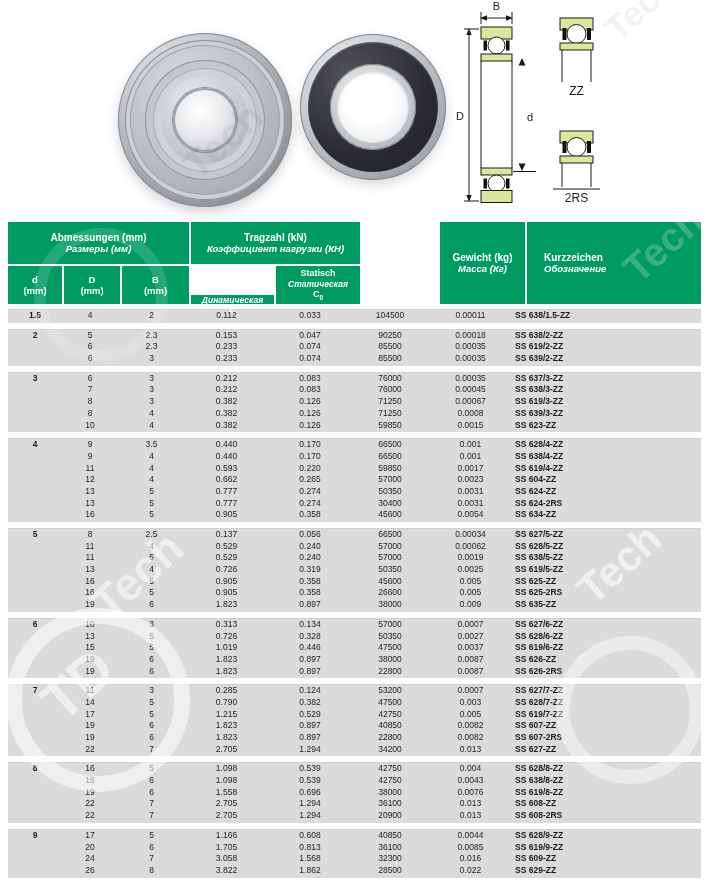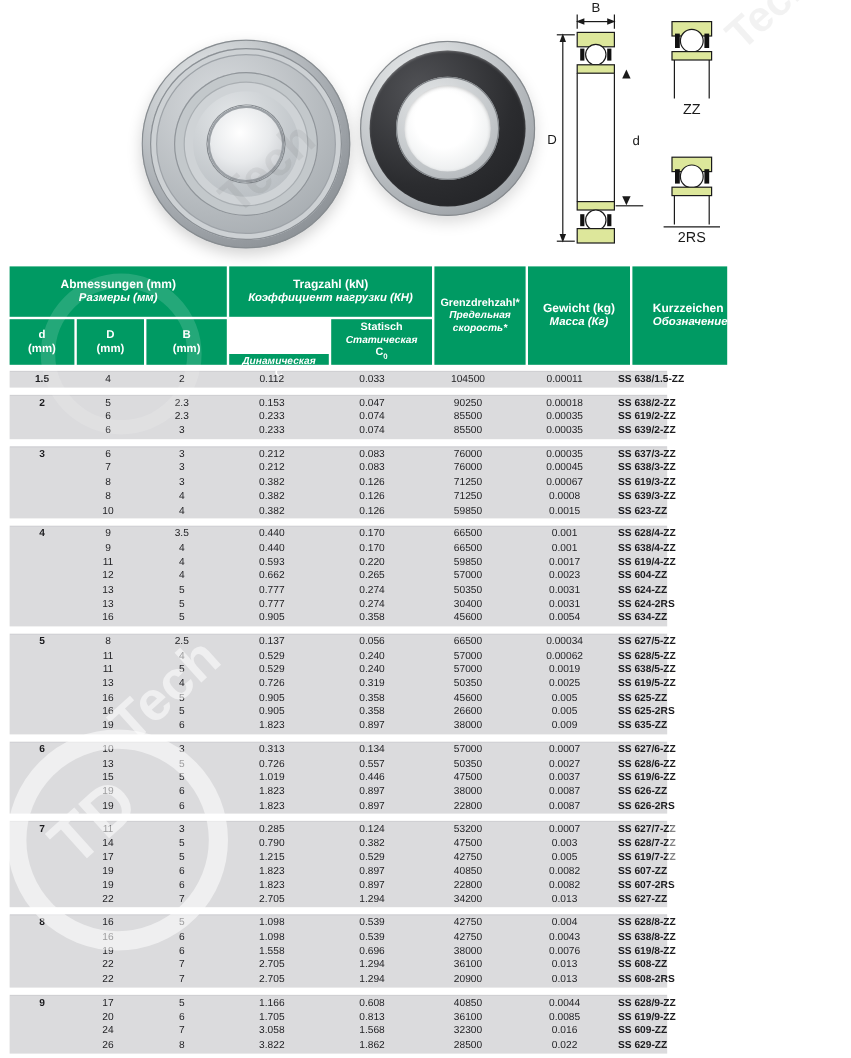--- a/index.html
+++ b/index.html
@@ -30,21 +30,21 @@
   .br .inr{position:absolute;inset:30px;border-radius:50%;
       background:radial-gradient(circle at 38% 30%,#e8eaeb,#c2c6c9 60%,#a9adb1);
       box-shadow:inset 0 0 0 1px #7e8286;}
   .br .hole{position:absolute;inset:37px;border-radius:50%;
       background:radial-gradient(circle at 45% 40%,#ffffff 40%,#eceeef 75%,#d5d8da);
       box-shadow:inset 0 1px 3px rgba(0,0,0,.2);}
   .drawing{position:absolute;left:450px;top:0;}
   .drawing text{font-family:"Liberation Sans",sans-serif;fill:#1a1a1a;}
 
   
-  .tbl{position:relative;margin:0 8px;width:548px;}
+  .tbl{position:relative;margin:0 8px;width:693px;}
   .thead{display:grid;grid-template-columns:54px 56px 67px 83px 84px 76px 85px 1fr;
          grid-template-rows:42px 38px;gap:2px;background:#fff;}
   .hc{background:#009a63;color:#fff;display:flex;flex-direction:column;align-items:center;justify-content:center;text-align:center;line-height:11px;}
   .hc .de{font-weight:bold;font-size:10px;}
   .hc .ru{font-weight:bold;font-style:italic;font-size:9.5px;}
   .hc .sm{font-size:9px;line-height:10px;}
   .abm{grid-area:1/1/2/4;}
   .trg{grid-area:1/4/2/6;}
   .grz{grid-area:1/6/3/7;}
   .gwt{grid-area:1/7/3/8;justify-content:center;}
@@ -157,24 +157,20 @@
   <div class="tbl">
     <div class="thead">
       <div class="hc abm">
         <div class="de">Abmessungen (mm)</div>
         <div class="ru">Размеры (мм)</div>
       </div>
       <div class="hc trg">
         <div class="de">Tragzahl (kN)</div>
         <div class="ru">Коэффициент нагрузки (КН)</div>
       </div>
-      <div class="hc grz">
-        <div class="de sm" style="font-weight:bold;">Grenzdrehzahl*</div>
-        <div class="ru" style="font-size:8.5px;">Предельная скорость*</div>
-      </div>
       <div class="hc gwt">
         <div class="de">Gewicht (kg)</div>
         <div class="ru">Масса (Кг)</div>
       </div>
       <div class="hc krz">
         <div class="de">Kurzzeichen</div>
         <div class="ru">Обозначение</div>
       </div>
       <div class="hc sub" style="grid-column:1;">
         <div class="de">d</div>
@@ -450,21 +446,21 @@
             <div class="td c4">0.134</div>
             <div class="td c5">57000</div>
             <div class="td c6">0.0007</div>
             <div class="td c7">SS 627/6-ZZ</div>
           </div>
           <div class="trow">
             <div class="td c0"></div>
             <div class="td c1">13</div>
             <div class="td c2">5</div>
             <div class="td c3">0.726</div>
-            <div class="td c4">0.557</div>
+            <div class="td c4">0.328</div>
             <div class="td c5">50350</div>
             <div class="td c6">0.0027</div>
             <div class="td c7">SS 628/6-ZZ</div>
           </div>
           <div class="trow">
             <div class="td c0"></div>
             <div class="td c1">15</div>
             <div class="td c2">5</div>
             <div class="td c3">1.019</div>
             <div class="td c4">0.446</div>

